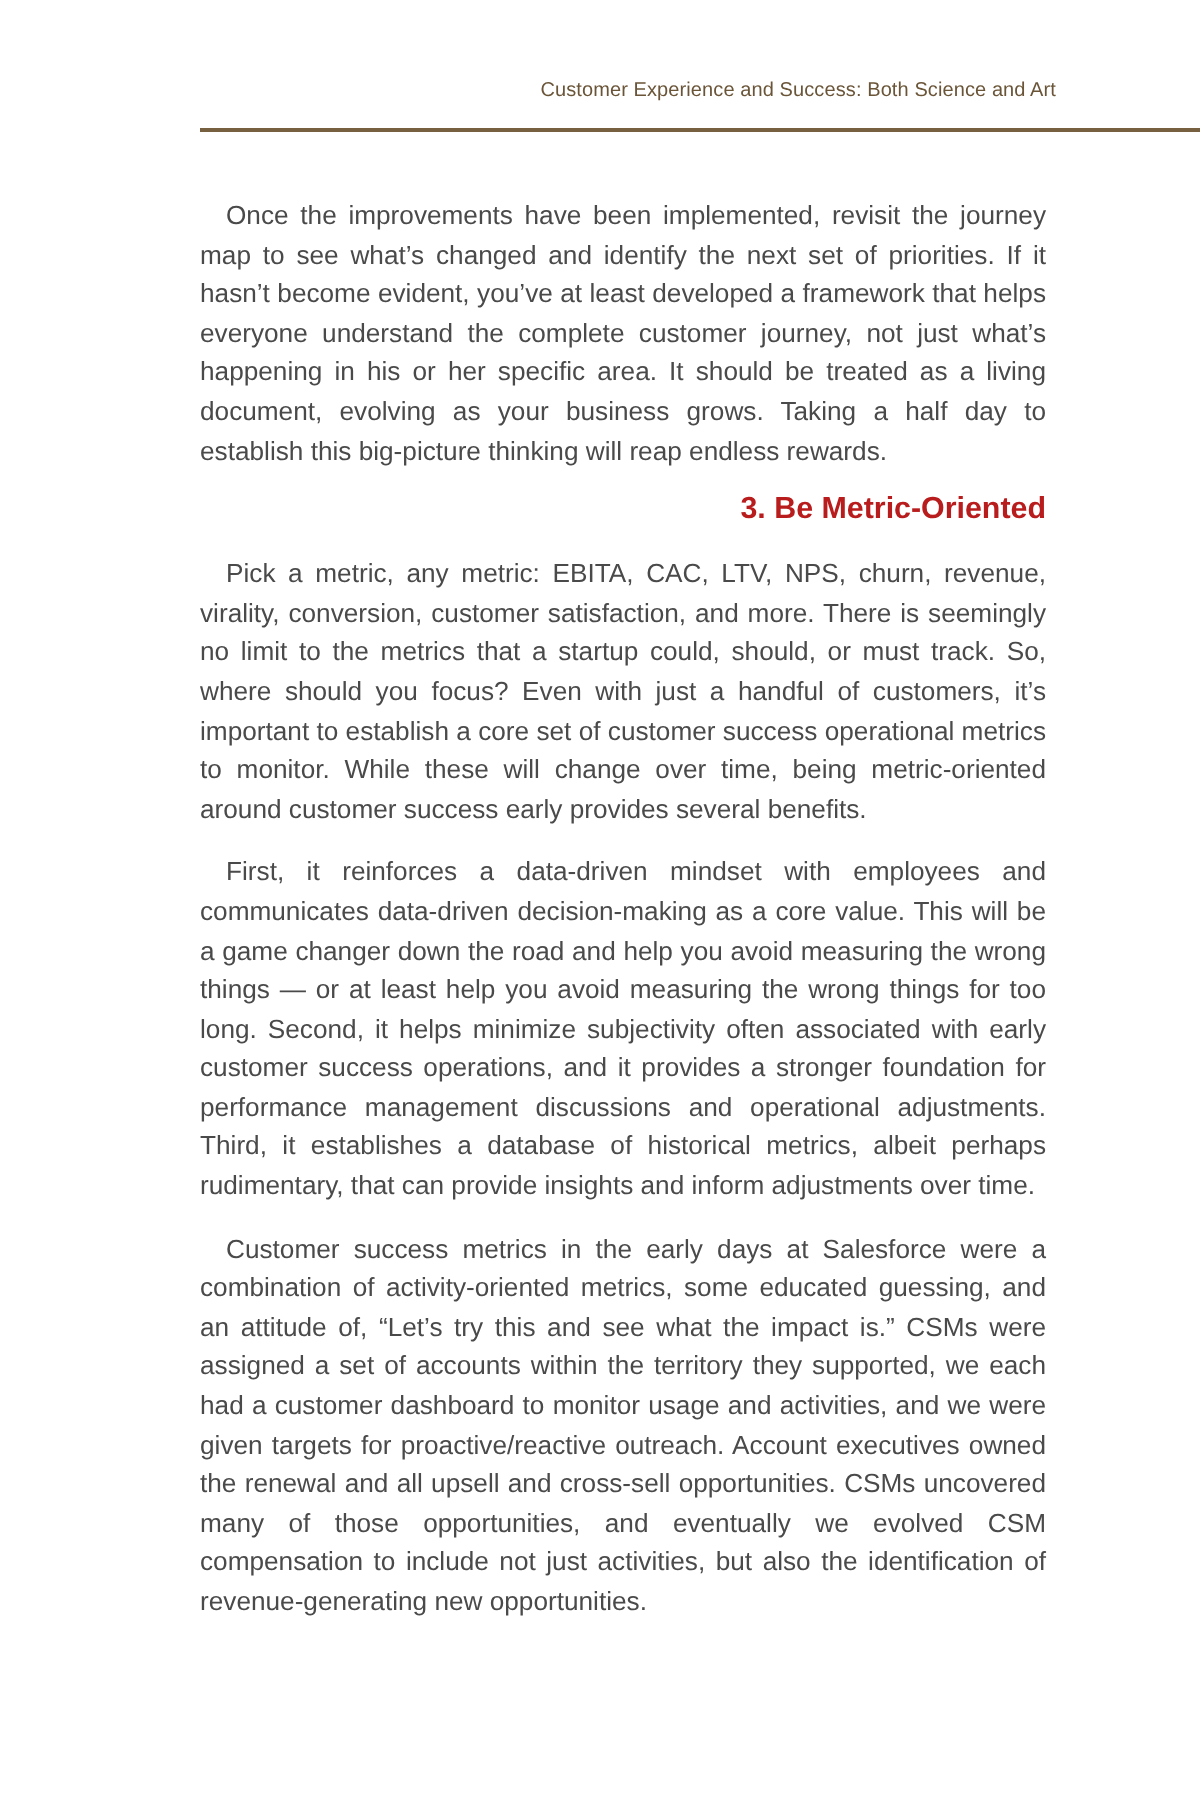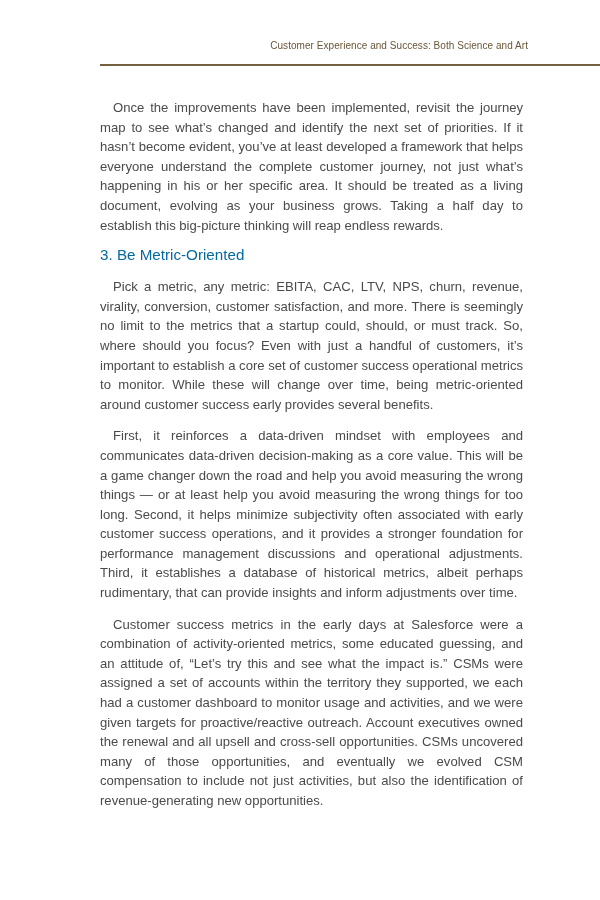--- a/index.html
+++ b/index.html
@@ -19,22 +19,23 @@
     }
     .content {
       position: absolute; left: 100px; top: 86px; width: 423px;
     }
     p {
       margin: 12px 0 10px 0; font-size: 13.1px; line-height: 19.6px;
       color: #4a4a4a; text-align: justify; text-indent: 13px;
       hyphens: manual;
     }
     h2 {
-      margin: 8px 0 9px 0; font-size: 15.2px; font-weight: normal; color: #0369a1;
+      margin: 8px 0 9px 0; font-size: 15.2px; font-weight: bold; color: #b91c1c;
       line-height: 20px;
+      text-align: right;
     }
   </style>
 </head>
 <body>
 
 <div class="running-head">Customer Experience and Success: Both Science and Art</div>
 <div class="rule"></div>
 
 <div class="content">
   <p>Once the improvements have been implemented, revisit the journey map to see what’s changed and identify the next set of priorities. If it hasn’t become evident, you’ve at least developed a framework that helps everyone understand the complete customer journey, not just what’s happening in his or her specific area. It should be treated as a living document, evolving as your business grows. Taking a half day to establish this big-picture thinking will reap endless rewards.</p>

